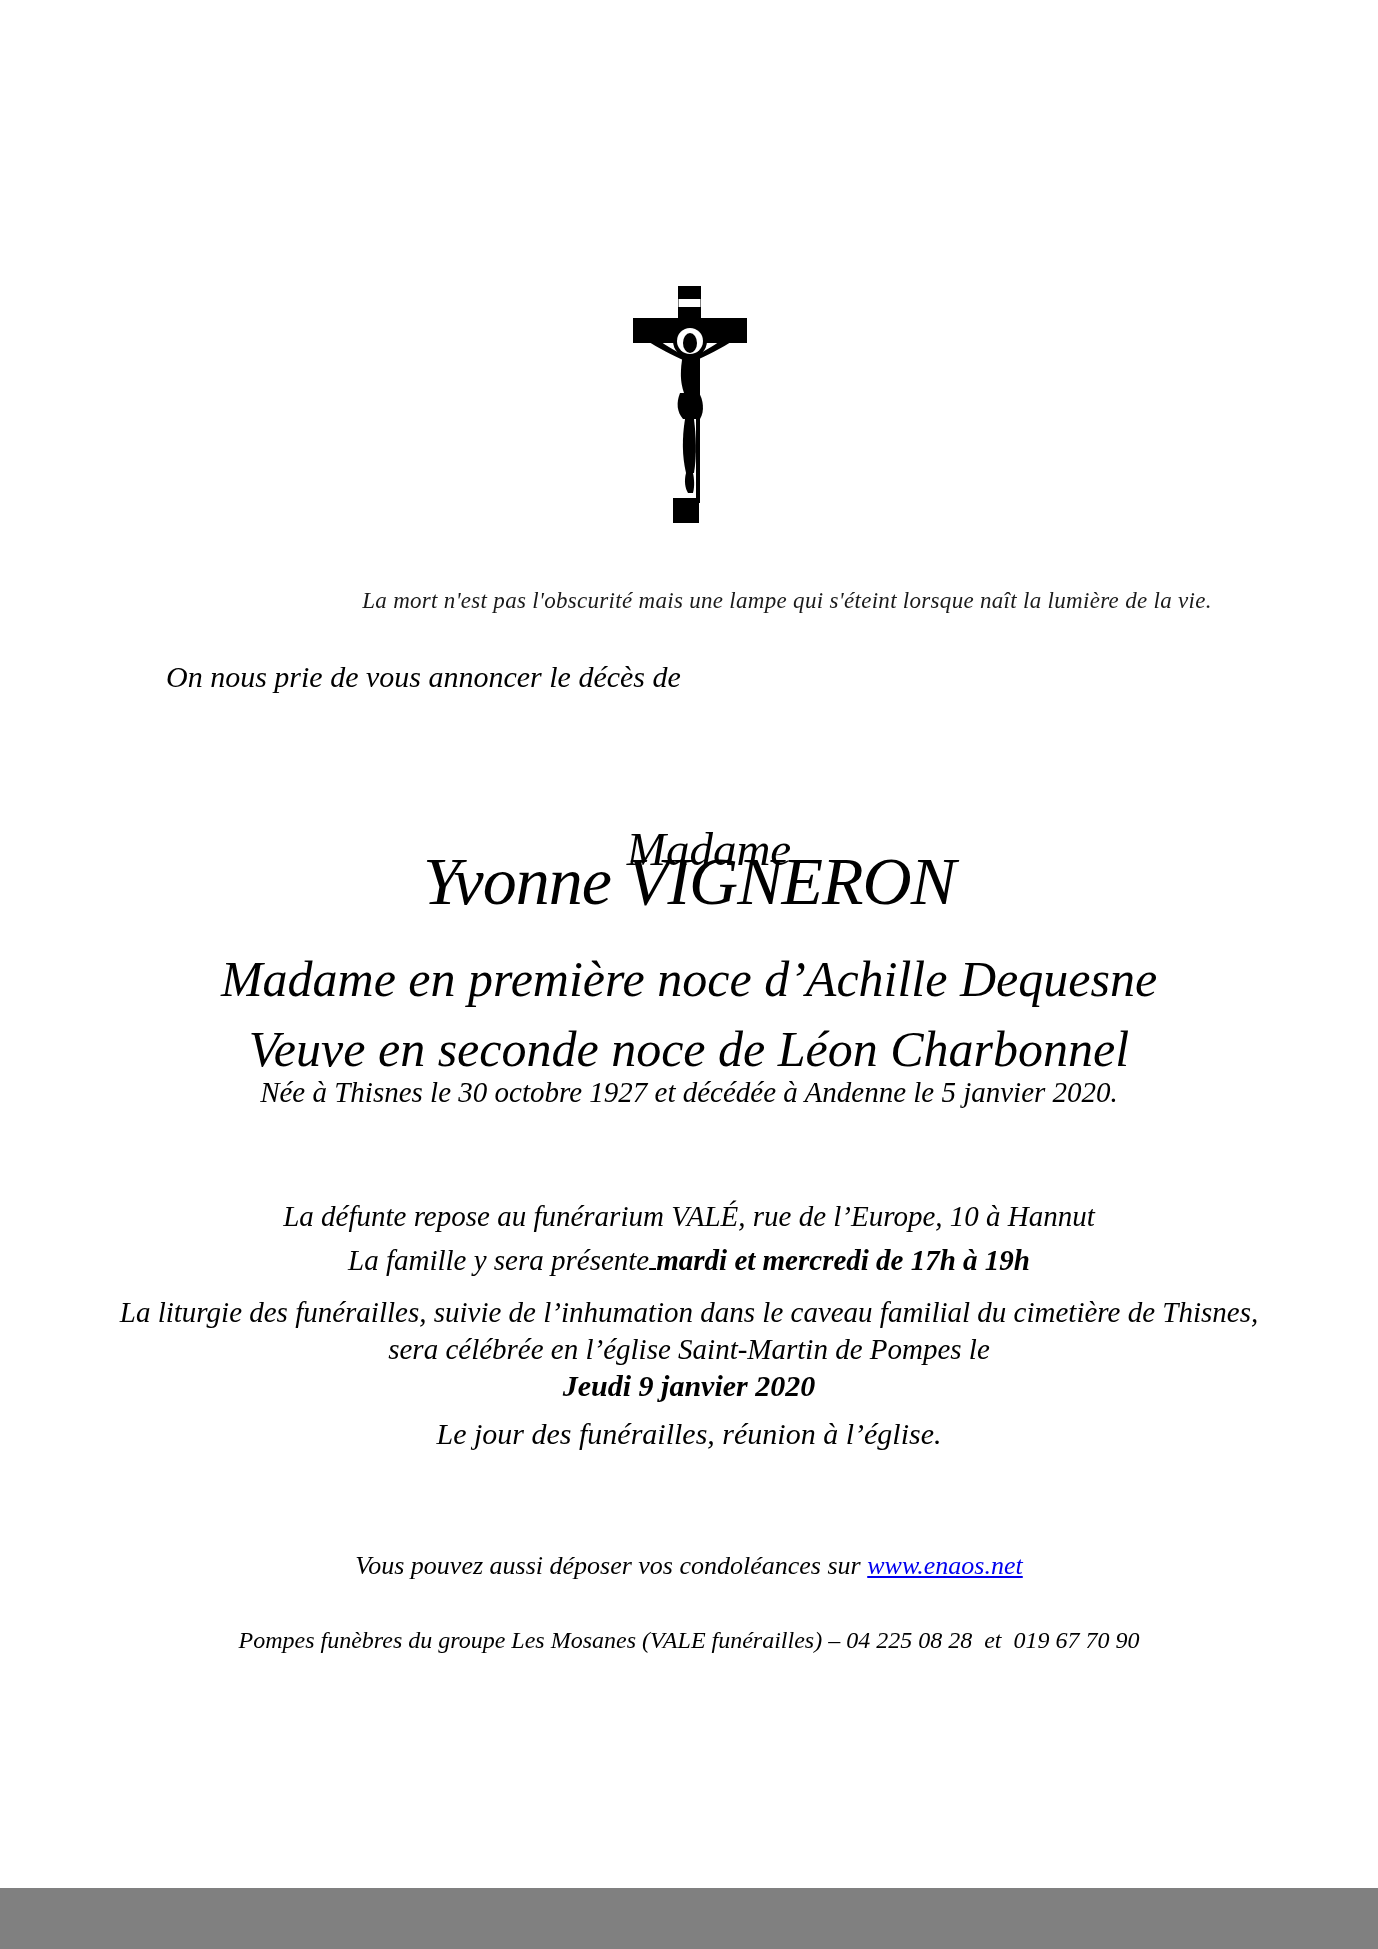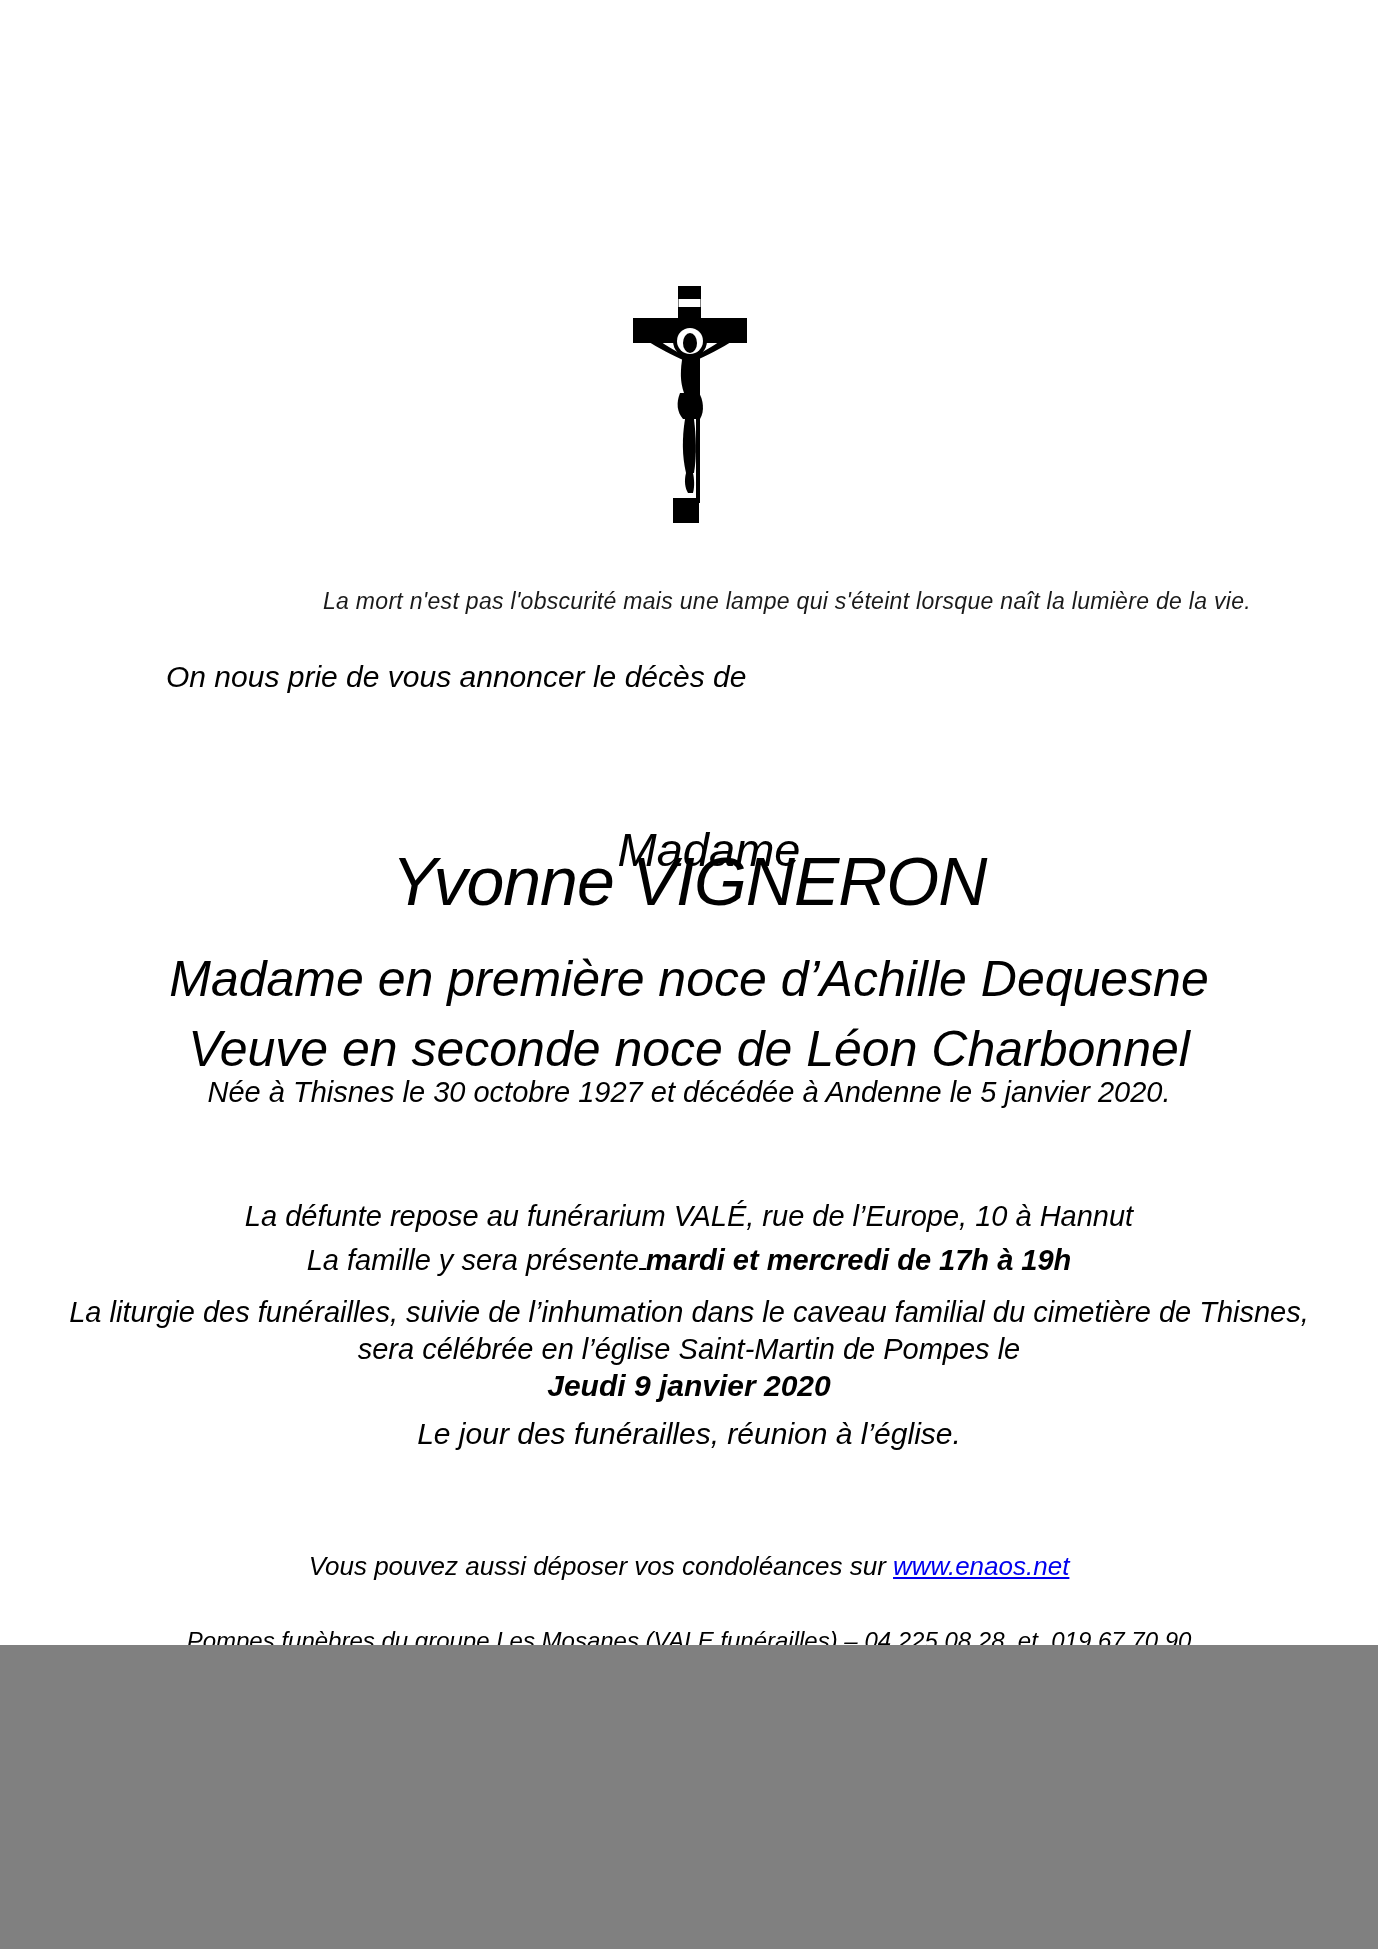--- a/index.html
+++ b/index.html
@@ -1,23 +1,23 @@
 <!DOCTYPE html>
 <html><head>
 <meta charset="utf-8">
 <style>
   * { margin: 0; padding: 0; box-sizing: border-box; }
   html, body { background: #808080; }
   .page {
     position: relative;
     width: 1378px;
-    height: 1645px;
+    height: 1888px;
     margin: 0 auto;
     background: #ffffff;
-    font-family: Liberation Sans, sans-serif;
+    font-family: Liberation Serif, serif;
     font-style: italic;
     color: #000000;
     overflow: hidden;
   }
   .abs { position: absolute; left: 0; right: 0; }
   .center { text-align: center; }
 
   .crucifix {
     position: absolute;
     left: 633px;

